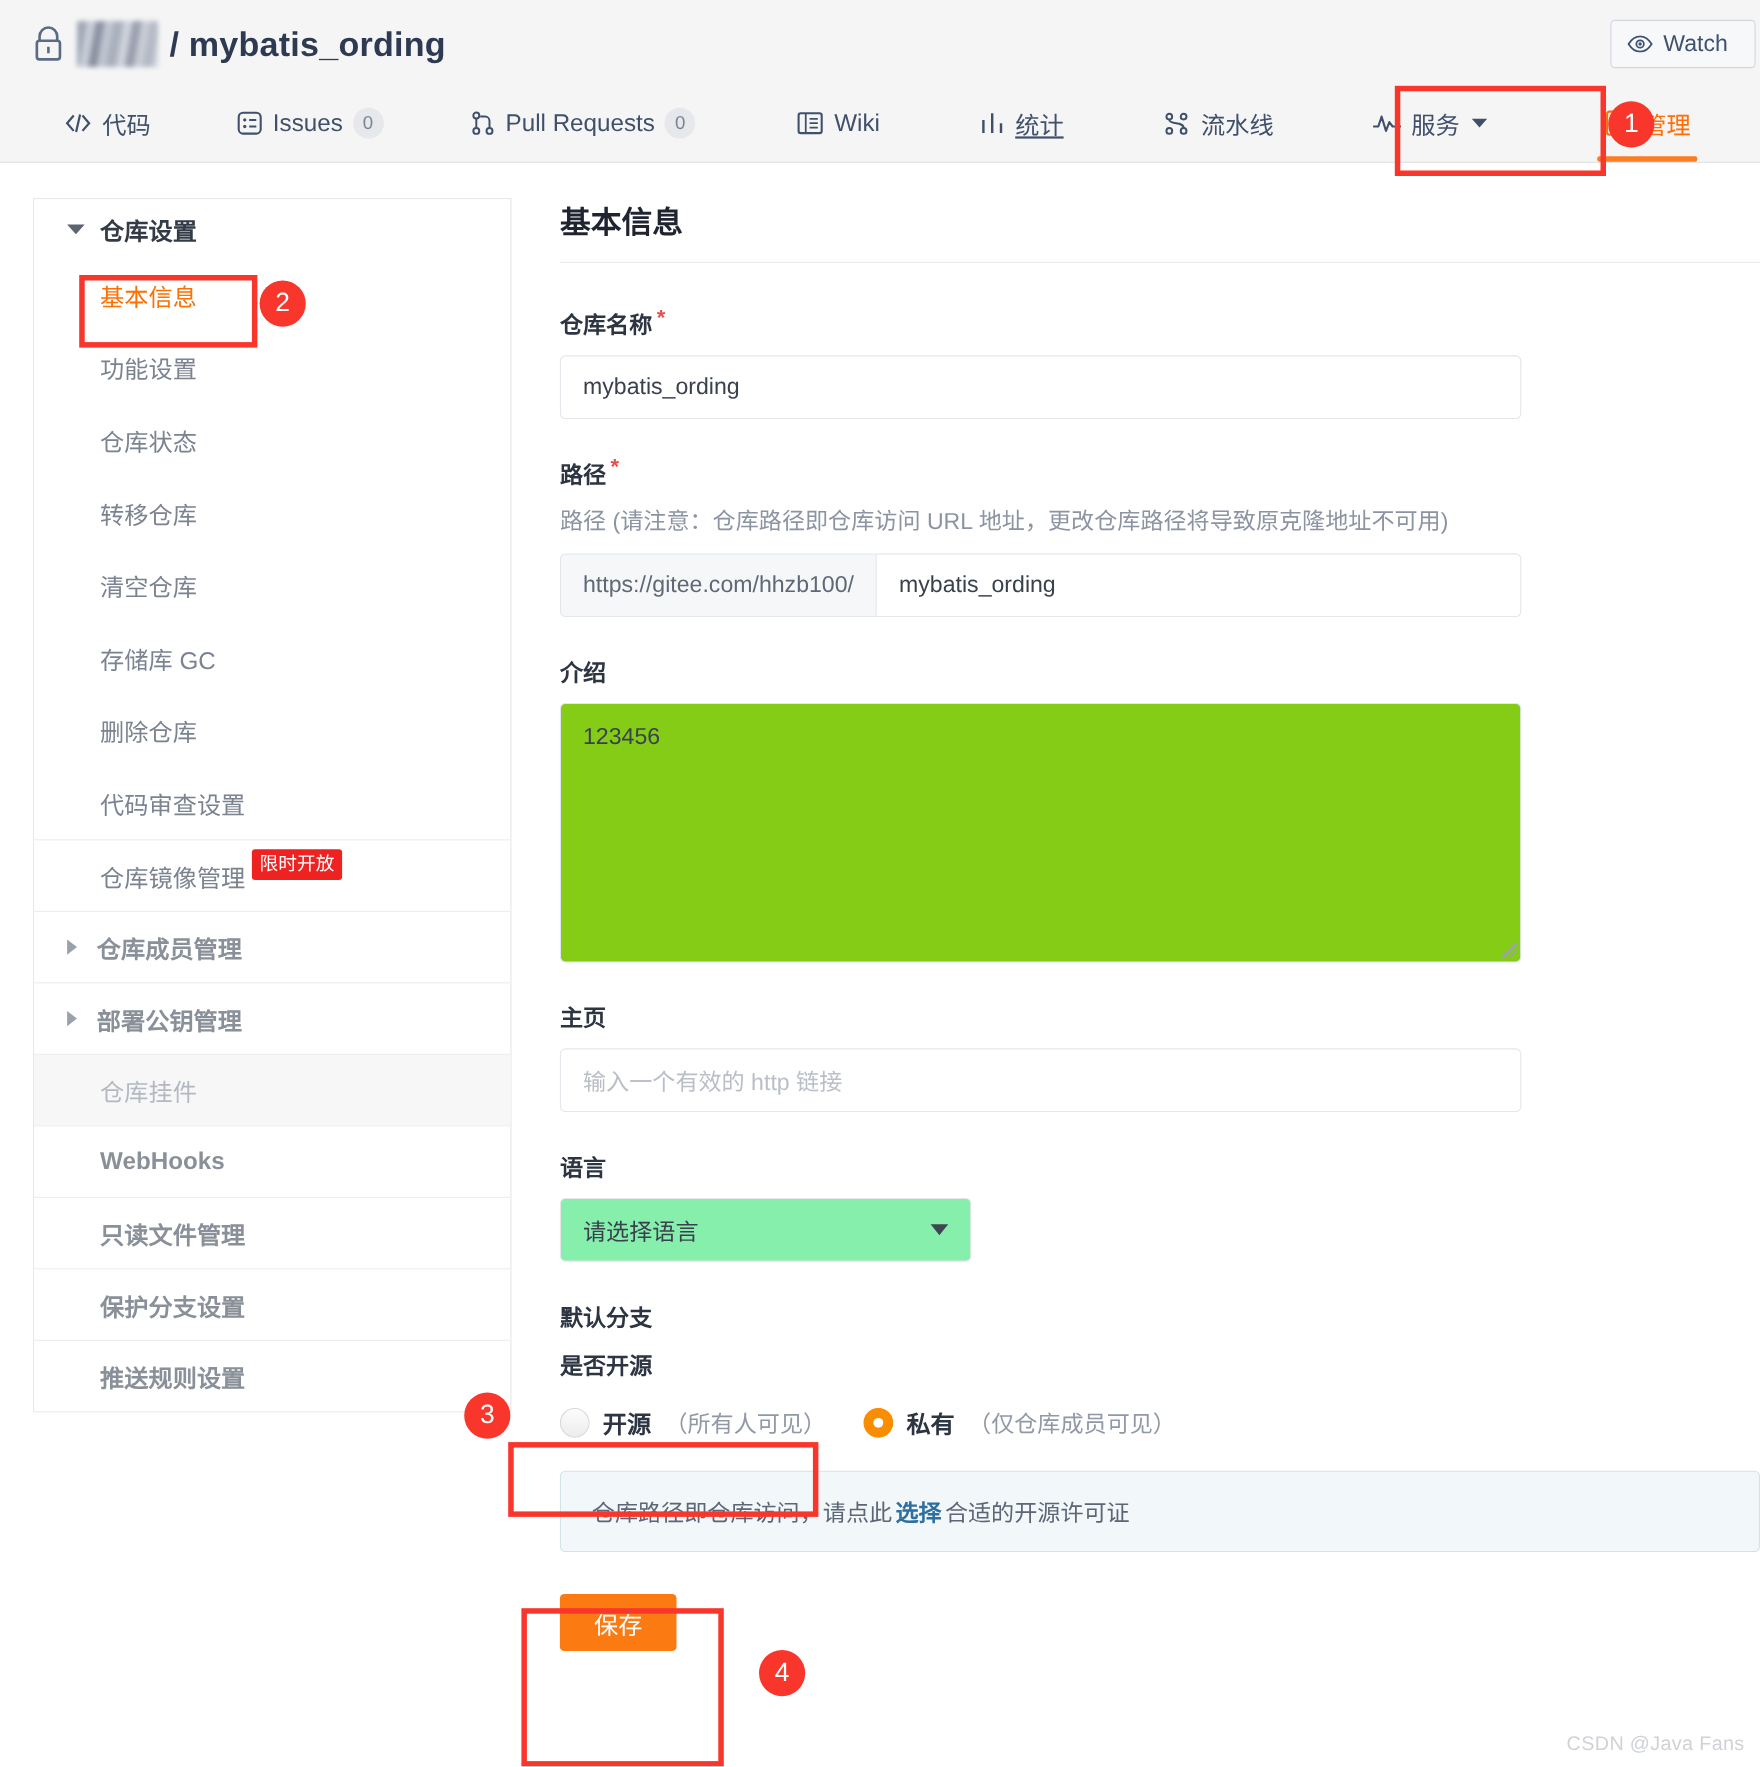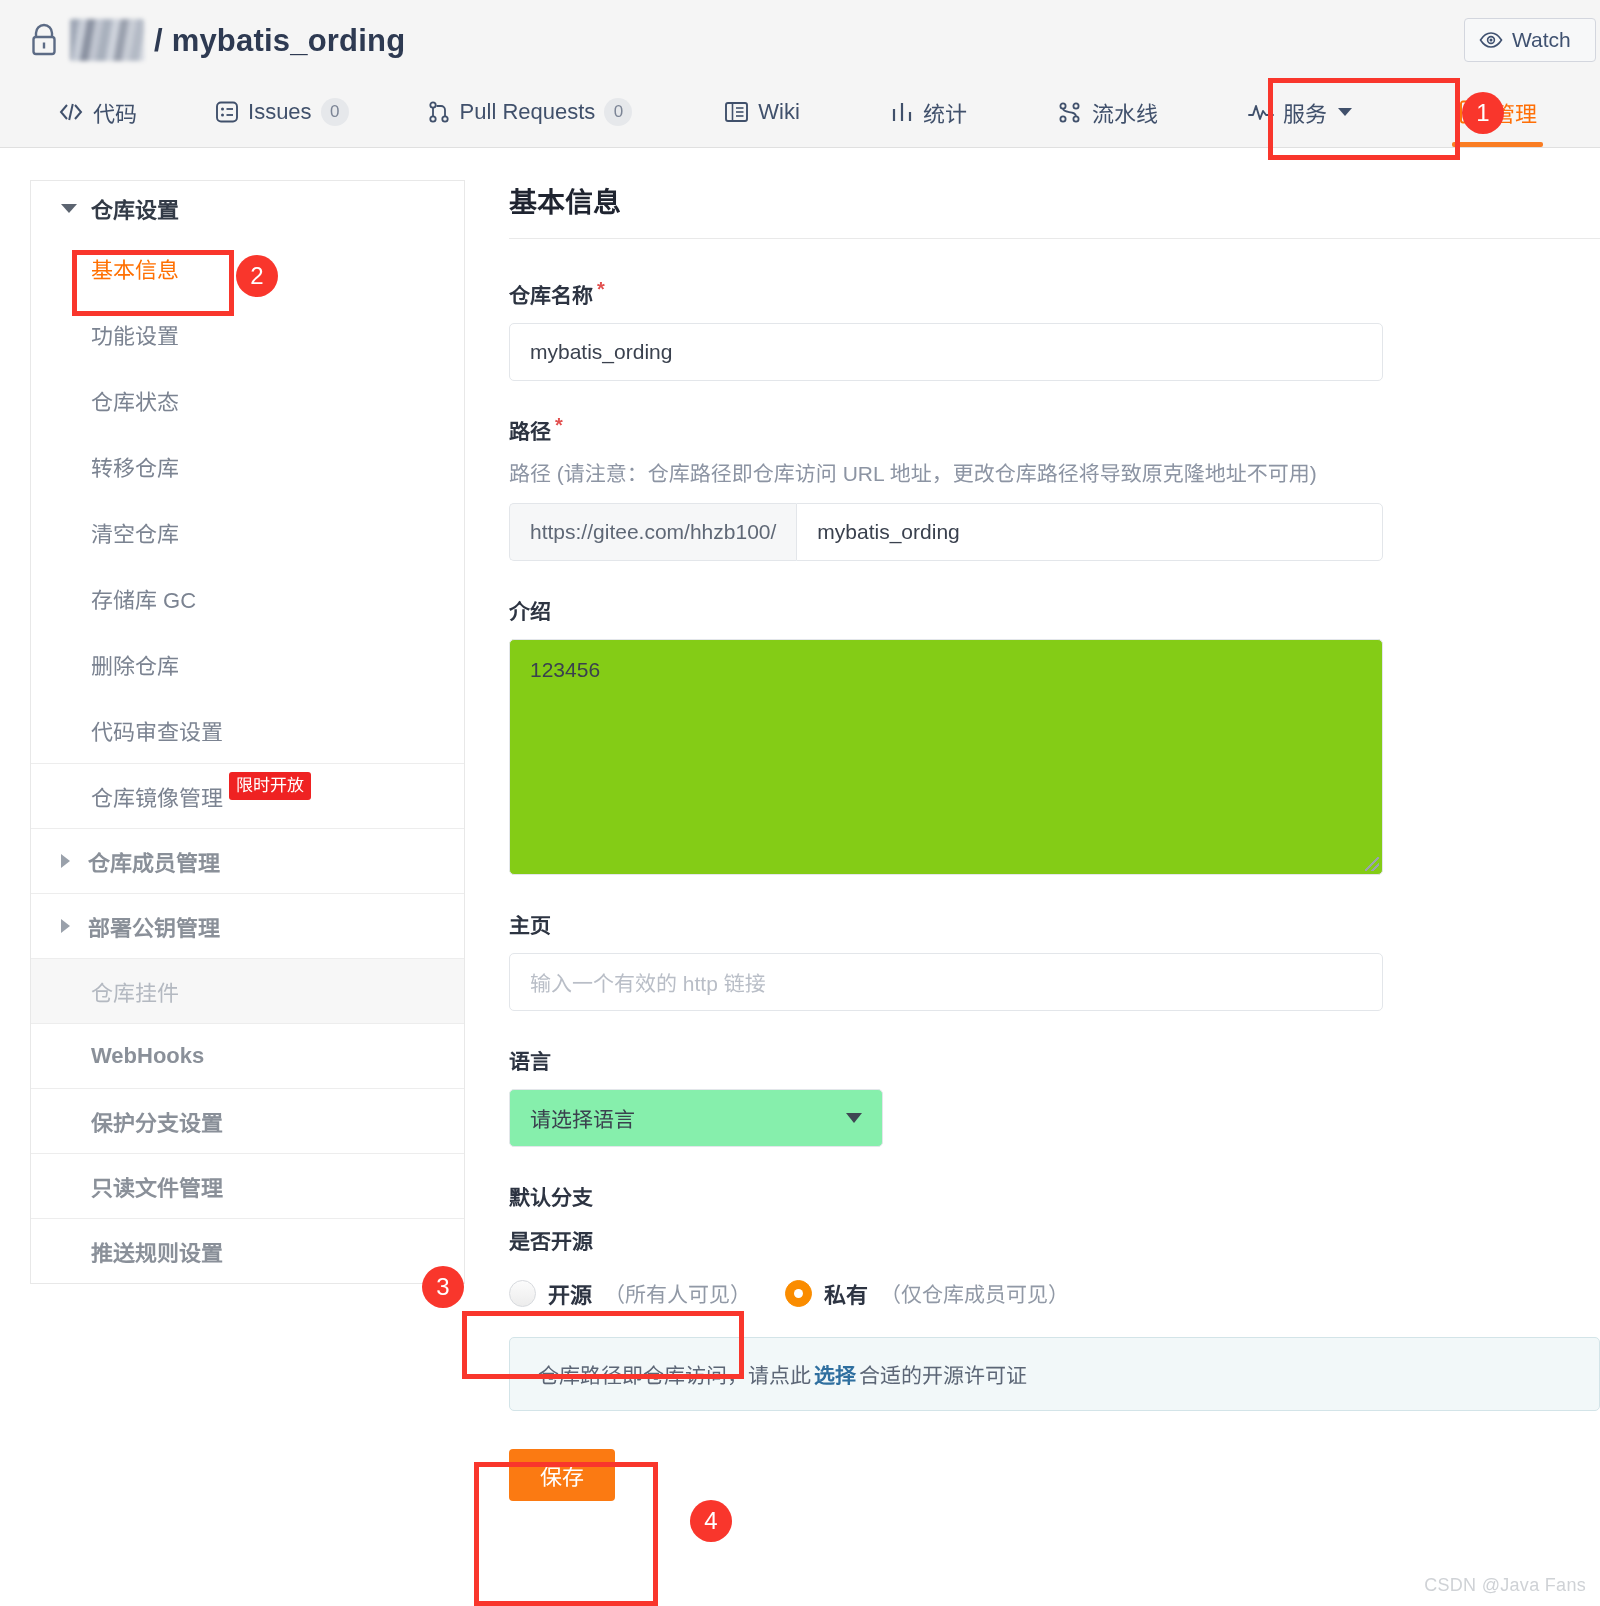--- a/index.html
+++ b/index.html
@@ -367,21 +367,21 @@
       <svg class="nico" width="25" height="22" viewBox="0 0 25 22">
         <rect x="2" y="2" width="21" height="18" rx="2" fill="none" stroke="#40506b" stroke-width="1.9"></rect>
         <line x1="8.5" y1="2" x2="8.5" y2="20" stroke="#40506b" stroke-width="1.6"></line>
         <line x1="12" y1="7" x2="19.5" y2="7" stroke="#40506b" stroke-width="1.6"></line>
         <line x1="12" y1="11" x2="19.5" y2="11" stroke="#40506b" stroke-width="1.6"></line>
         <line x1="12" y1="15" x2="19.5" y2="15" stroke="#40506b" stroke-width="1.6"></line>
       </svg>
       <span>Wiki</span>
     </div>
 
-    <div class="nav-item" style="margin-left:58px;">
+    <div class="nav-item" style="margin-left:58px;text-decoration:underline;">
       <svg class="nico" width="24" height="22" viewBox="0 0 24 22">
         <line x1="4" y1="20" x2="4" y2="8" stroke="#40506b" stroke-width="2.2"></line>
         <line x1="12" y1="20" x2="12" y2="2" stroke="#40506b" stroke-width="2.2"></line>
         <line x1="20" y1="20" x2="20" y2="11" stroke="#40506b" stroke-width="2.2"></line>
       </svg>
       <span>统计</span>
     </div>
 
     <div class="nav-item" style="margin-left:58px;">
       <svg class="nico" width="26" height="22" viewBox="0 0 26 22">
@@ -464,25 +464,25 @@
 
     <div class="side-row muted">
       <span>仓库挂件</span>
     </div>
 
     <div class="side-row bold">
       <span>WebHooks</span>
     </div>
 
     <div class="side-row bold">
+      <span>只读文件管理</span>
+    </div>
+
+    <div class="side-row bold">
       <span>保护分支设置</span>
-    </div>
-
-    <div class="side-row bold">
-      <span>只读文件管理</span>
     </div>
 
     <div class="side-row bold">
       <span>推送规则设置</span>
     </div>
   </div>
 
   <div class="main">
 
     <h1 class="page-title">基本信息</h1>

